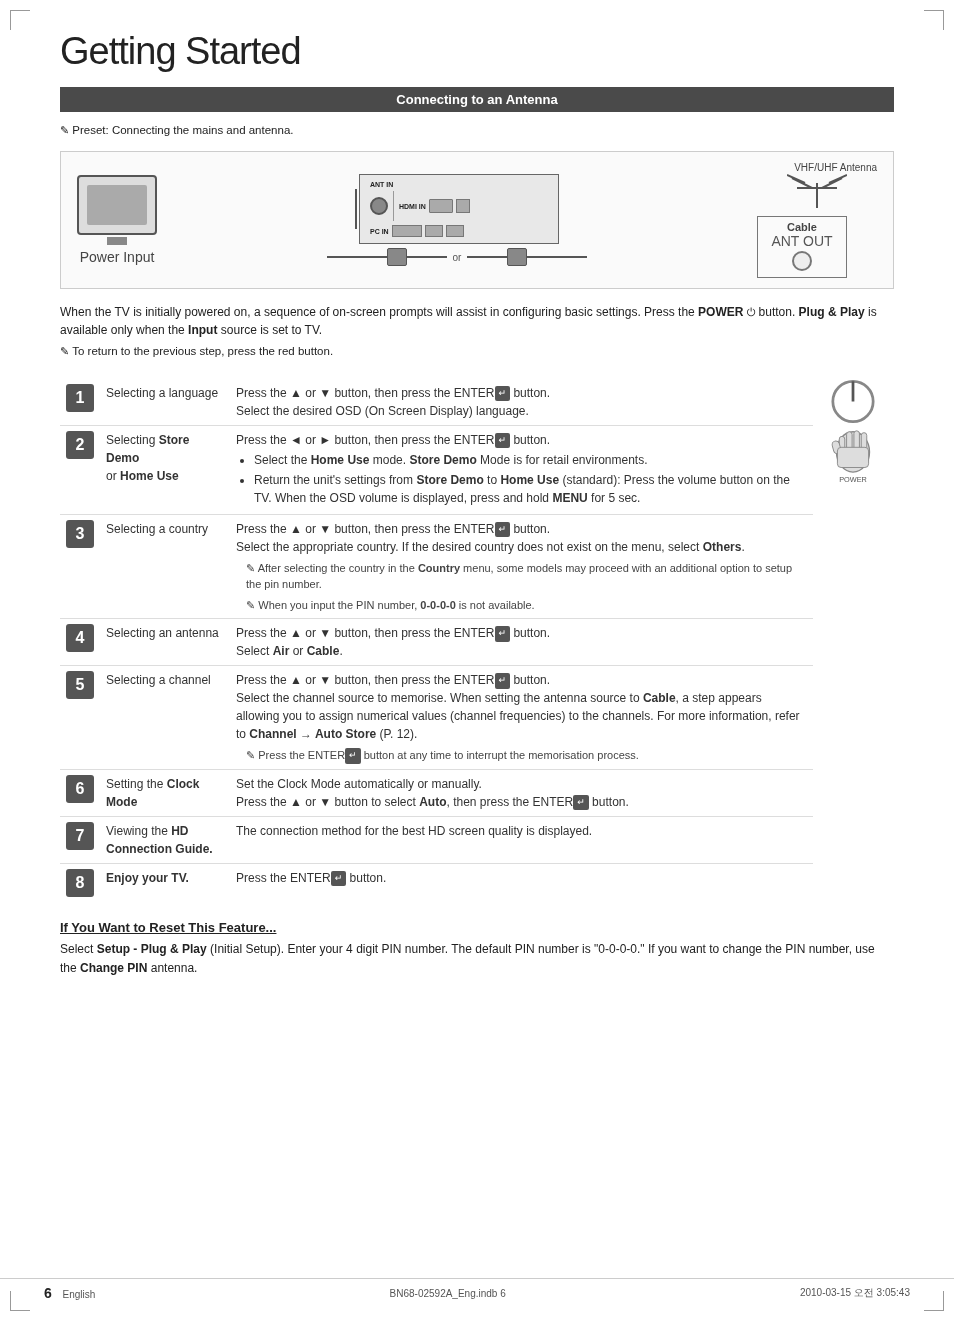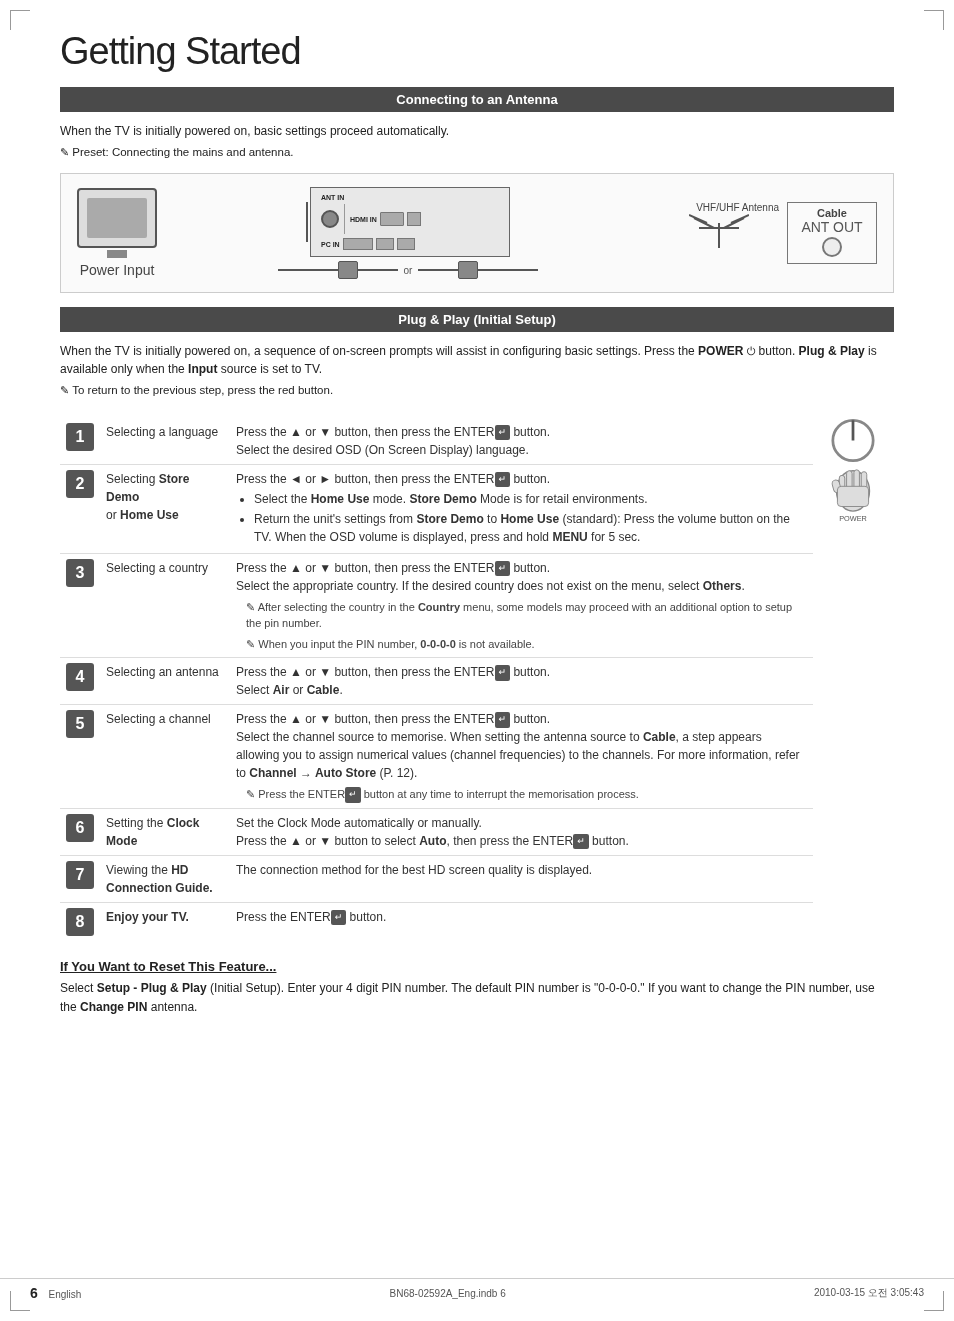--- a/index.html
+++ b/index.html
@@ -116,21 +116,21 @@
     }
     .back-panel {
       border: 1.5px solid #666;
       background: #e8e8e8;
       padding: 6px 10px;
       width: 200px;
       position: relative;
     }
     .diagram-right {
       display: flex;
-      flex-direction: row;
+      flex-direction: column;
       align-items: flex-start;
       gap: 8px;
     }
     .vhf-label {
       font-size: 10px;
       color: #444;
       text-align: right;
       width: 120px;
     }
     .cable-box {
@@ -252,21 +252,21 @@
 
     
     .footer {
       position: absolute;
       bottom: 20px;
       left: 0;
       right: 0;
       display: flex;
       align-items: center;
       justify-content: space-between;
-      padding: 0 30px;
+      padding: 0 44px;
       font-size: 10px;
       color: #555;
       border-top: 1px solid #ccc;
       padding-top: 6px;
     }
     .footer-page {
       font-size: 14px;
       font-weight: bold;
       color: #222;
     }
@@ -288,21 +288,20 @@
 
   <div class="corner-mark corner-tl"></div>
   <div class="corner-mark corner-tr"></div>
   <div class="corner-mark corner-bl"></div>
   <div class="corner-mark corner-br"></div>
 
   <h1 class="page-title">Getting Started</h1>
 
   <div class="section-header">Connecting to an Antenna</div>
 
-  <p class="intro-text">When the TV is initially powered on, basic settings proceed automatically.</p>
   <p class="note-text">Preset: Connecting the mains and antenna.</p>
 
   <div class="antenna-diagram">
 
     <div class="diagram-left">
       <div class="tv-shape">
         <div class="tv-screen"></div>
       </div>
       <div class="tv-stand"></div>
       <div class="power-input-label">Power Input</div>
@@ -358,21 +357,20 @@
       <div style="display:flex; flex-direction:column; align-items:center;">
         <div class="cable-box">
           <div class="cable-box-label">Cable</div>
           <div class="ant-out-label">ANT OUT</div>
           <div class="cable-connector"></div>
         </div>
       </div>
     </div>
   </div>
 
-  <div class="section-header">Plug &amp; Play (Initial Setup)</div>
 
   <p class="intro-text">
     <span>When the TV is initially powered on, a sequence of on-screen prompts will assist in configuring basic settings. Press the</span>
     <span class="bold">POWER</span>
     <span style="font-size:11px;"> ⏻ </span>
     <span>button.</span>
     <span class="bold">Plug &amp; Play</span>
     <span>is available only when the</span>
     <span class="bold">Input</span>
     <span>source is set to TV.</span>

